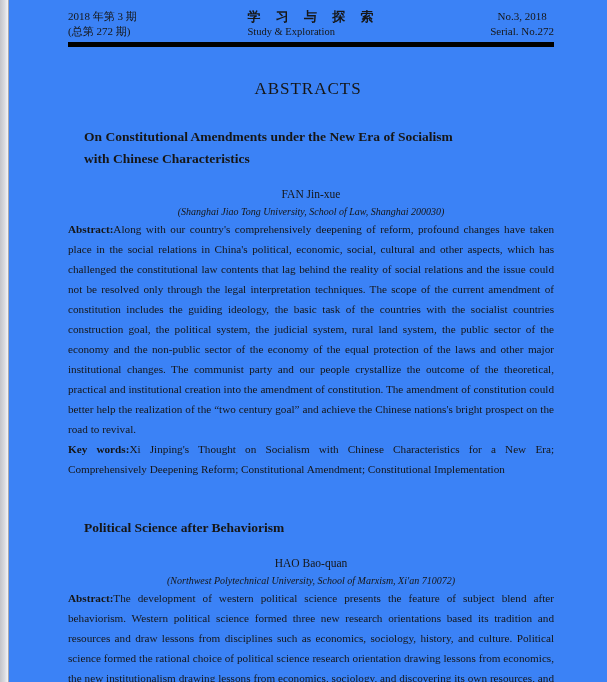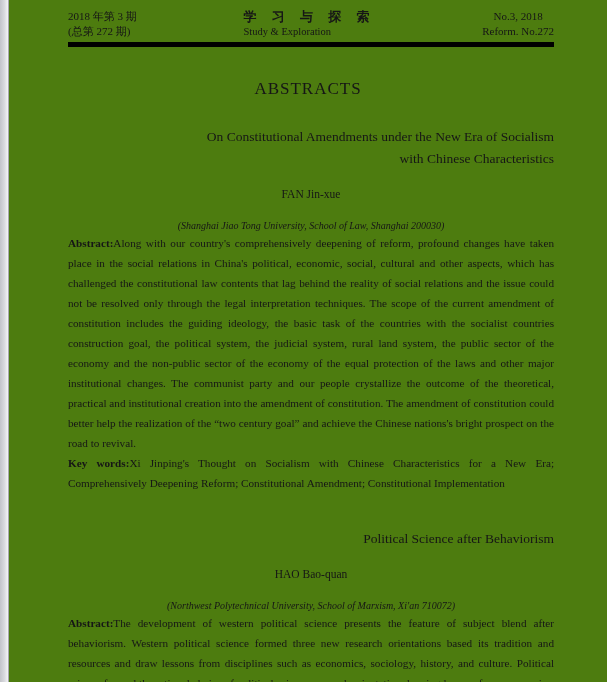--- a/index.html
+++ b/index.html
@@ -11,21 +11,21 @@
     overflow: hidden;
     position: relative;
   }
   .scan-edge {
     position: absolute; left: 0; top: 0; bottom: 0; width: 8px;
     background: linear-gradient(to right, #c3c4ca 0%, #d9dade 55%, #f4f4f6 100%);
     border-right: 1px solid #a8a8ae;
   }
   .page {
     position: absolute; left: 9px; top: 0; right: 0; bottom: 0;
-    background: #4d7c0f;
+    background: #3b82f6;
   }
   .header {
     display: flex; justify-content: space-between; align-items: flex-start;
     margin: 9px 53px 0 59px;
   }
   .h-col { font-size: 11px; line-height: 15px; white-space: nowrap; }
   .h-left  { text-align: left; }
   .h-center{ text-align: left; }
   .h-right { text-align: center; }
   .journal-cn { font-weight: bold; font-size: 13px; letter-spacing: 6px; line-height: 15px; }
@@ -36,29 +36,29 @@
   }
   .page-title {
     margin: 32px 0 0 0;
     text-align: center;
     font-size: 17px; font-weight: normal; letter-spacing: 1px;
   }
   .article { margin: 0 53px 0 59px; }
   .art1 { margin-top: 27px; }
   .art2 { margin-top: 13px; }
   .art-title {
-    text-align: right; font-weight: normal;
+    text-align: left; font-weight: bold;
     font-size: 13.5px; line-height: 22px;
-    margin: 0;
+    margin: 16px;
   }
   .art-author {
     text-align: center; font-size: 11.5px; line-height: 17px; margin-top: 16px;
   }
   .art-affil {
-    text-align: center; font-style: italic; font-size: 10px; line-height: 15px; margin-top: 15px;
+    text-align: center; font-style: italic; font-size: 10px; line-height: 15px; margin-top: 1px;
   }
   .abs, .kw {
     font-size: 11.2px; line-height: 20px;
     text-align: justify; margin: 0;
   }
   .abs { }
   .lbl { font-weight: bold; }
 </style>
 </head>
 <body>
@@ -71,21 +71,21 @@
     <div class="h-col h-left">
       <div>2018 年第 3 期</div>
       <div>(总第 272 期)</div>
     </div>
     <div class="h-col h-center">
       <div class="journal-cn">学 习 与 探 索</div>
       <div class="journal-en">Study &amp; Exploration</div>
     </div>
     <div class="h-col h-right">
       <div>No.3, 2018</div>
-      <div>Reform. No.272</div>
+      <div>Serial. No.272</div>
     </div>
   </header>
 
   <div class="header-rule"></div>
 
   <h1 class="page-title">ABSTRACTS</h1>
 
   <section class="article art1">
     <h2 class="art-title">
       <span>On Constitutional Amendments under the New Era of Socialism</span><br>

